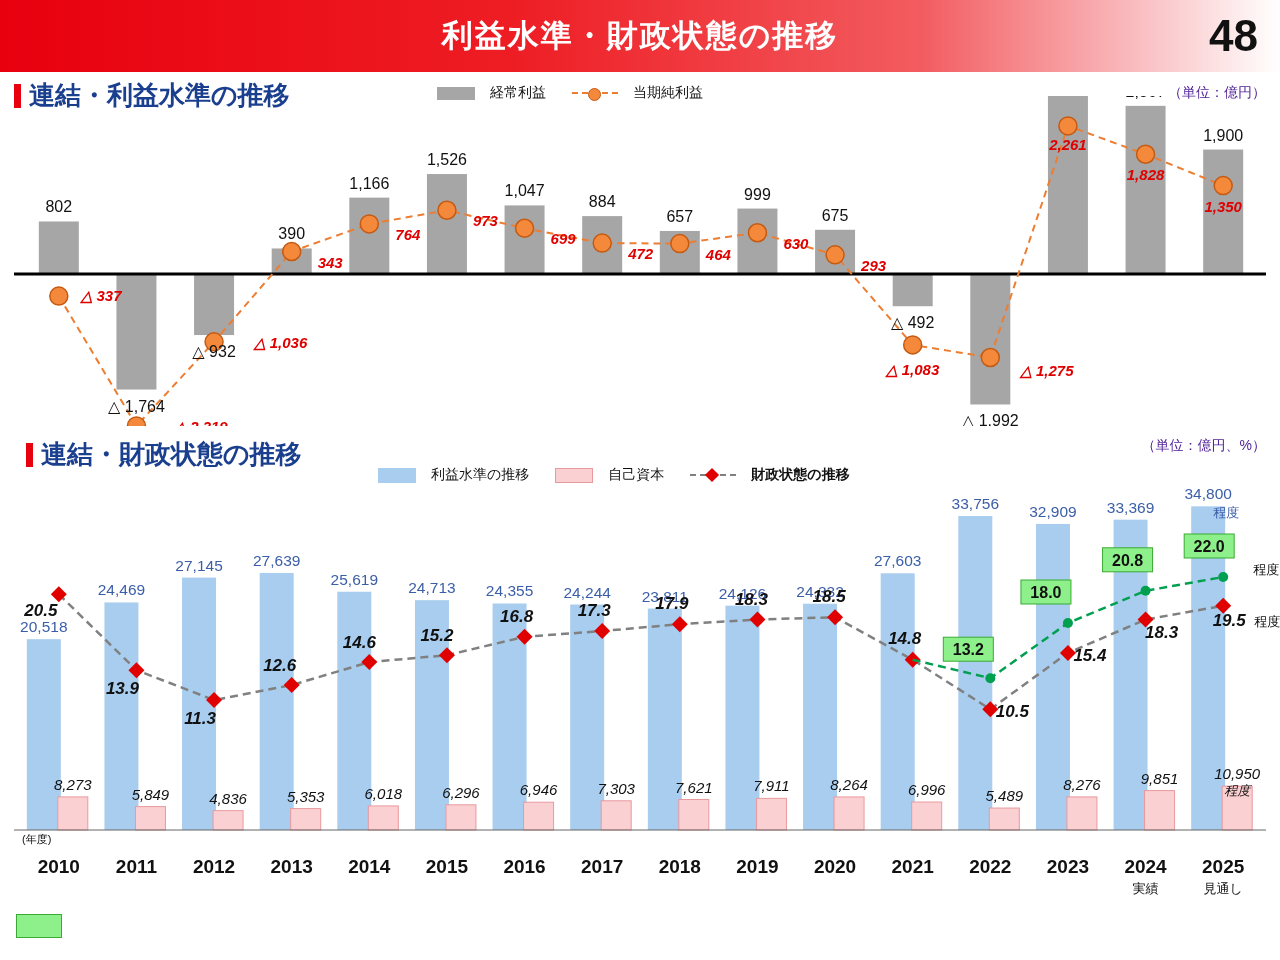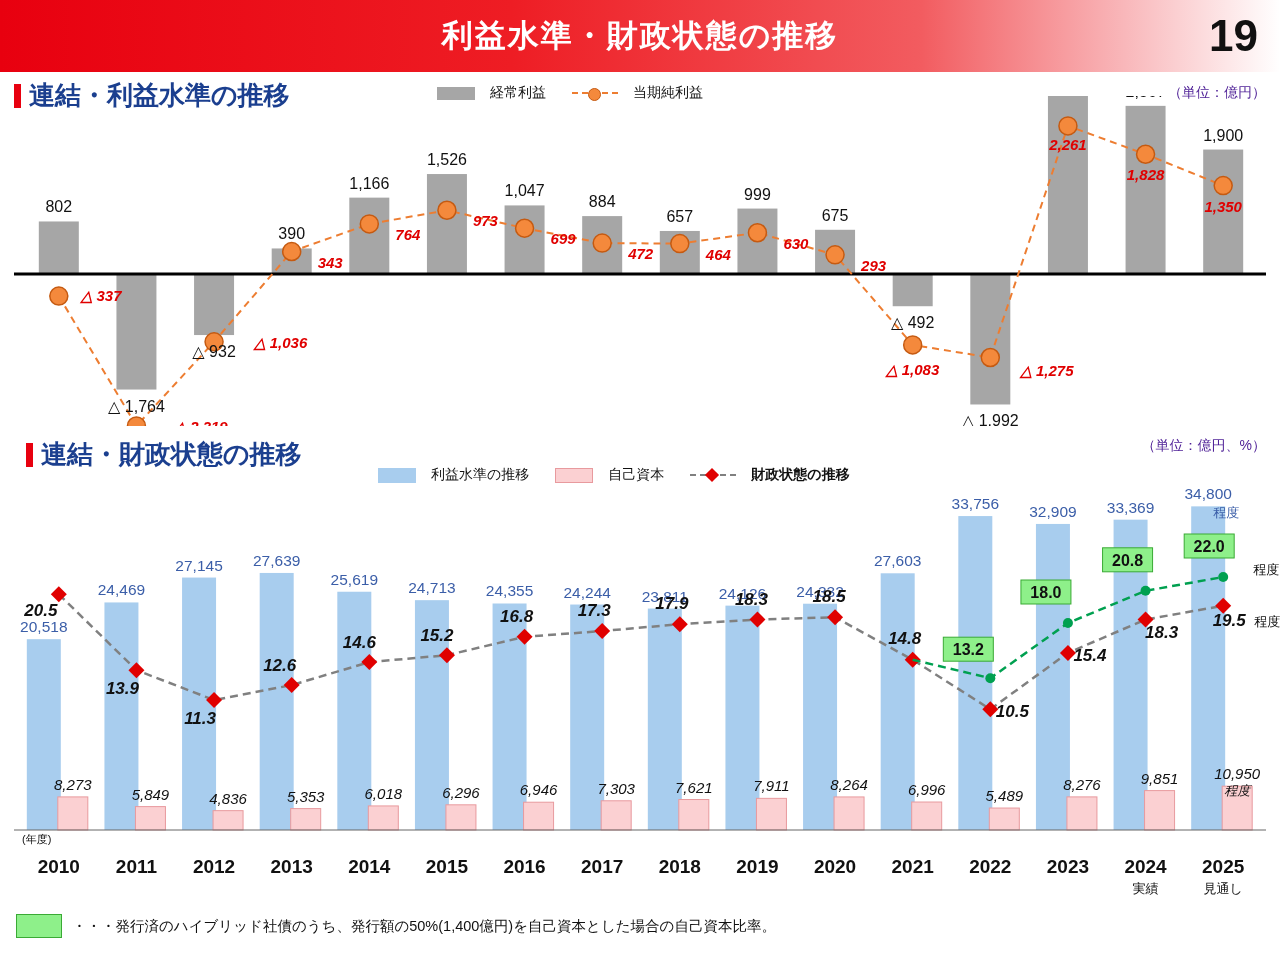--- a/index.html
+++ b/index.html
@@ -76,21 +76,21 @@
   .footnote .swatch{
     width:46px; height:24px; background:#8ef08a; border:1px solid #3aaa35;
   }
 </style>
 </head>
 <body>
 
 <div class="header">
   <div class="header-title">利益水準・財政状態の推移</div>
 </div>
-<div class="page-number">19</div>
+<div class="page-number">48</div>
 
 <div class="sect-title" style="left:14px; top:78px;">
   <span class="bar"></span>
   <span>連結・利益水準の推移</span>
 </div>
 
 <div class="legend" style="left:437px; top:84px;">
   <div class="item">
     <span class="lg-bar-grey"></span>
     <span>経常利益</span>
@@ -370,14 +370,13 @@
       <text x="1067.9375" y="418" text-anchor="middle" font-size="19" font-weight="bold" fill="#111" font-family="&quot;Liberation Sans&quot;, sans-serif">2023</text>
       <text x="1145.5625" y="418" text-anchor="middle" font-size="19" font-weight="bold" fill="#111" font-family="&quot;Liberation Sans&quot;, sans-serif">2024</text>
       <text x="1145.5625" y="438" text-anchor="middle" font-size="13" fill="#111" font-family="&quot;Liberation Sans&quot;, sans-serif">実績</text>
       <text x="1223.1875" y="418" text-anchor="middle" font-size="19" font-weight="bold" fill="#111" font-family="&quot;Liberation Sans&quot;, sans-serif">2025</text>
       <text x="1223.1875" y="438" text-anchor="middle" font-size="13" fill="#111" font-family="&quot;Liberation Sans&quot;, sans-serif">見通し</text>
     </svg>
 </div>
 
 <div class="footnote">
   <span class="swatch"></span>
-  <span>・・・発行済のハイブリッド社債のうち、発行額の50%(1,400億円)を自己資本とした場合の自己資本比率。</span>
 </div>
 
 </body></html>

